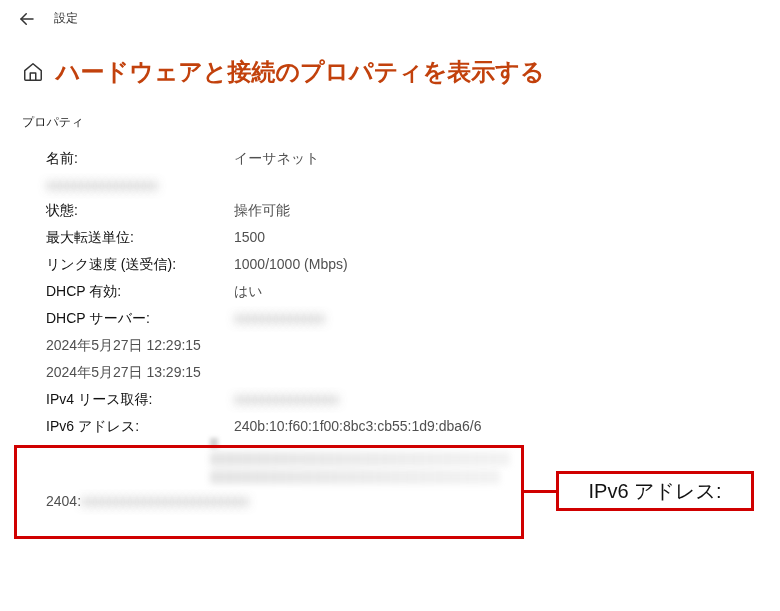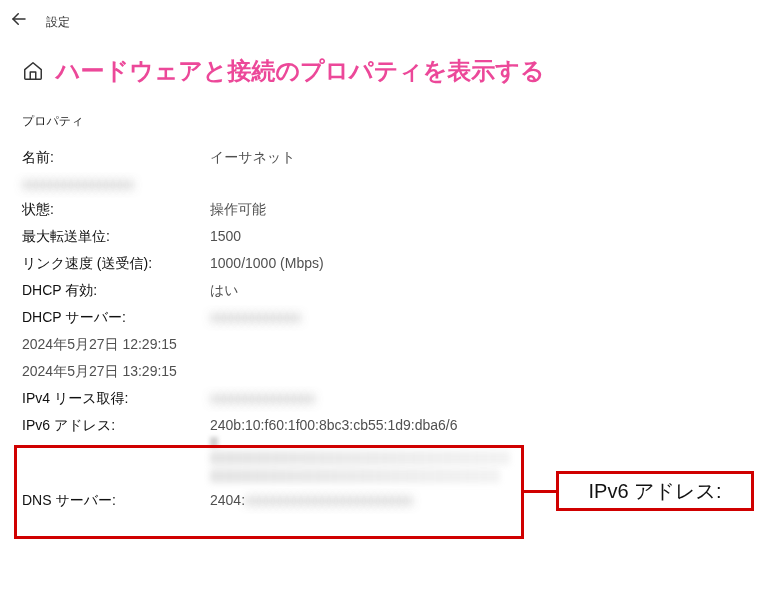--- a/index.html
+++ b/index.html
@@ -8,23 +8,24 @@
       background: #ffffff;
       color: #1a1a1a;
       font-size: 14px;
       width: 780px;
       height: 611px;
       overflow: hidden;
       position: relative;
     }
     .topbar {
       display: flex;
-      align-items: flex-end;
+      align-items: flex-start;
       gap: 18px;
-      padding: 10px 18px 0 10px;
+      padding: 10px 18px 0 18px;
+      font-family: Liberation Mono, monospace;
     }
     .back-btn {
       font-size: 18px;
       color: #444;
       cursor: pointer;
       line-height: 1;
     }
     .app-title {
       font-size: 12px;
       color: #333;
@@ -35,34 +36,35 @@
       gap: 12px;
       padding: 24px 22px 10px 22px;
     }
     .home-icon {
       color: #333;
     }
     .home-icon svg { display: block; }
     .page-title {
       font-size: 24px;
       font-weight: 600;
-      color: #ec4899;
+      color: #c2410c;
     }
     .section-label {
       font-size: 12px;
       font-weight: 400;
       padding: 16px 10px 14px 22px;
     }
     .props {
       padding: 0 22px;
     }
     .row {
       display: flex;
       padding: 4.5px 0;
       align-items: flex-start;
+      margin-left: 24px;
     }
     .row .label {
       width: 188px;
       flex-shrink: 0;
       color: #111;
       font-size: 14px;
     }
     .row .value {
       color: #505050;
       font-size: 14px;
@@ -208,21 +210,20 @@
   </div>
 
   <div class="ipv6-extra">
     <div class="tiny"></div>
     <div class="blurline w1"></div>
     <div class="blurline w2"></div>
   </div>
 
 
   <div class="row">
-    <div class="label">DNS サーバー:</div>
     <div class="value">
       <span>2404:</span><span class="blur" style="color:transparent;text-shadow:0 0 8px rgba(120,120,120,0.7);">xxxxxxxxxxxxxxxxxxxxxxxx</span>
     </div>
   </div>
 
 </div>
 
 <div class="highlight-box highlight-ipv6"></div>
 <div class="callout-line"></div>
 <div class="callout-box">

